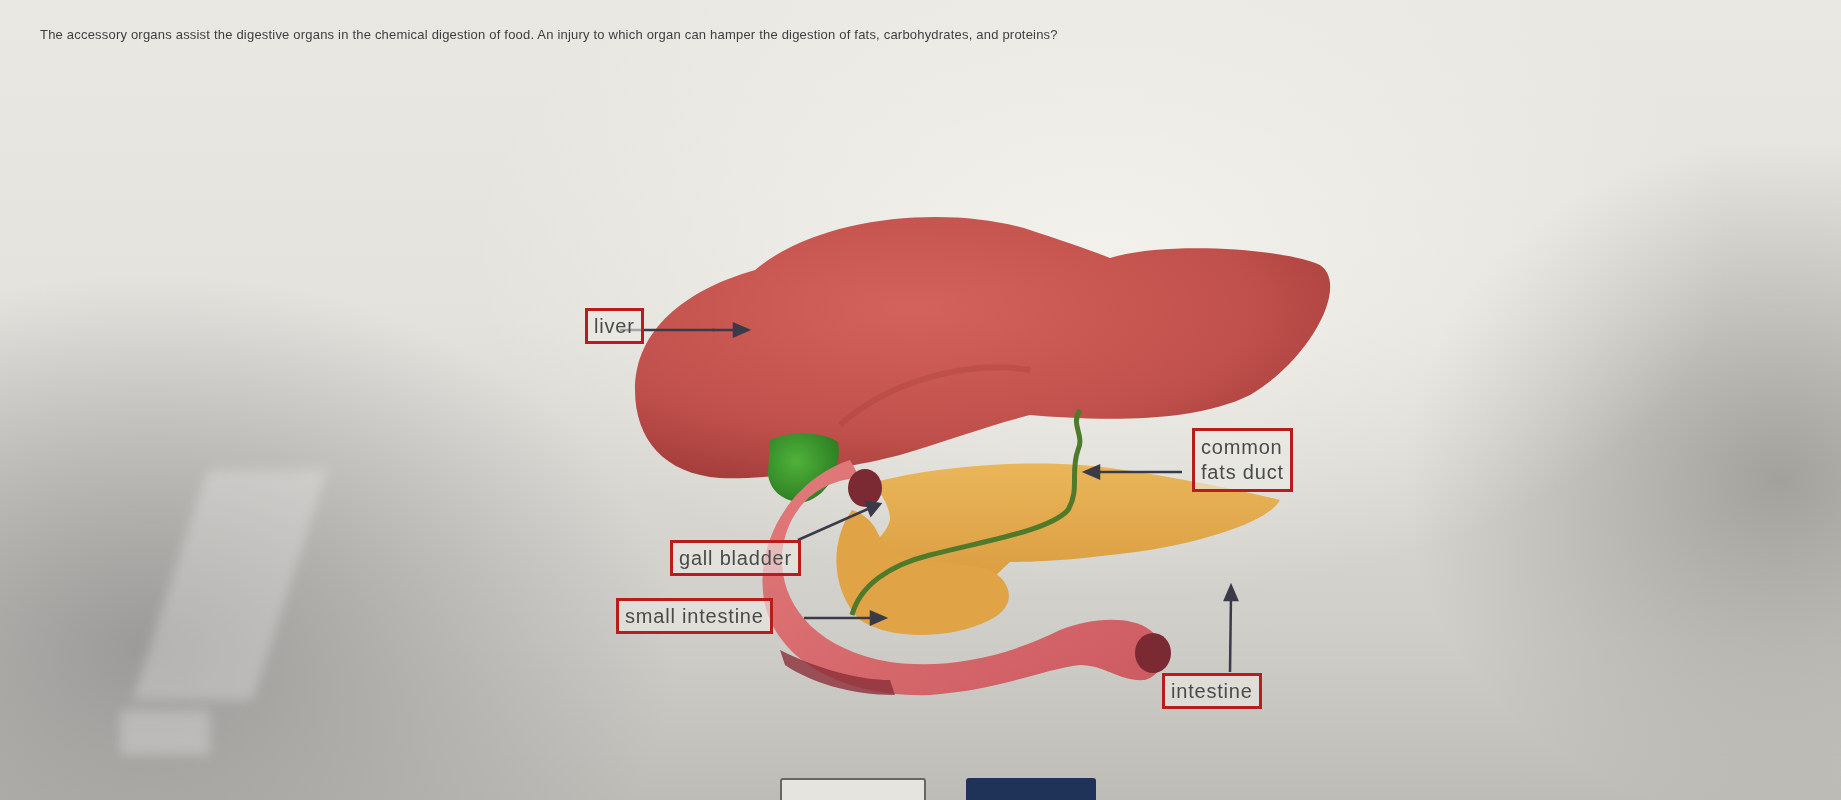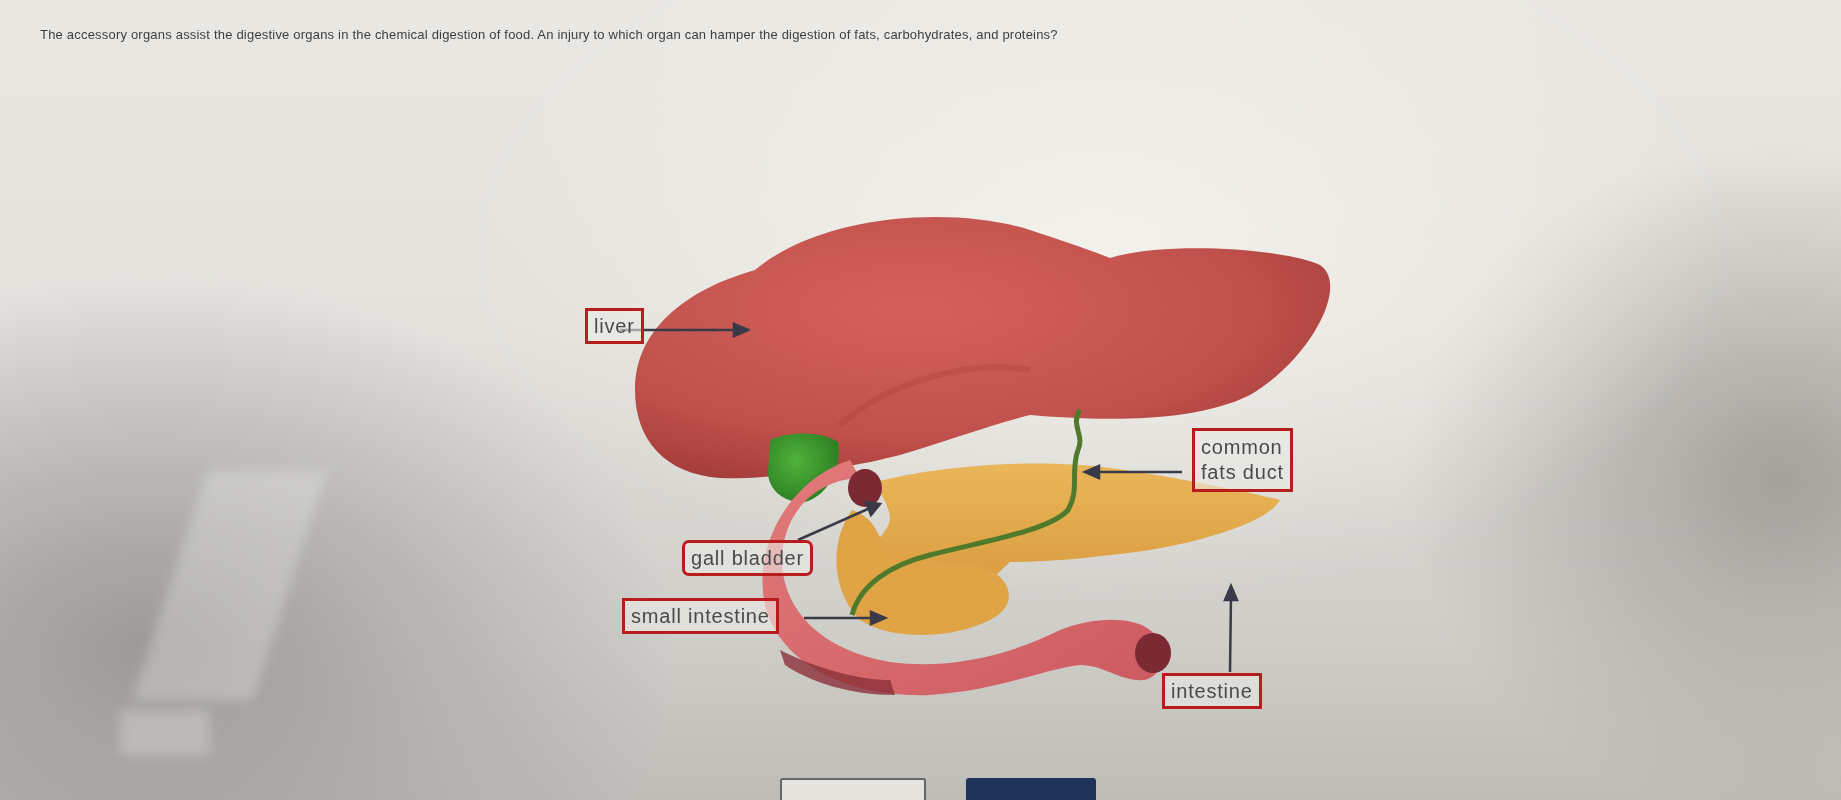--- a/index.html
+++ b/index.html
@@ -102,19 +102,19 @@
       <line x1="640" y1="462" x2="641" y2="385"></line>
       <polygon points="641,376 635,390 647,390"></polygon>
     </g>
   </svg>
 
   <div class="label" style="left:-5px; top:98px;">liver</div>
   <div class="label two-line" style="left:602px; top:218px;">
     <div>common</div>
     <div>fats duct</div>
   </div>
-  <div class="label" style="left:92px; top:330px;border-radius:7px;">gall bladder</div>
-  <div class="label" style="left:32px; top:388px;text-align:center;">small intestine</div>
+  <div class="label" style="left:80px; top:330px;">gall bladder</div>
+  <div class="label" style="left:26px; top:388px;text-align:center;">small intestine</div>
   <div class="label" style="left:572px; top:463px;">intestine</div>
 </div>
 
 <div class="btn btn-outline"></div>
 <div class="btn btn-primary"></div>
 
 </body></html>

